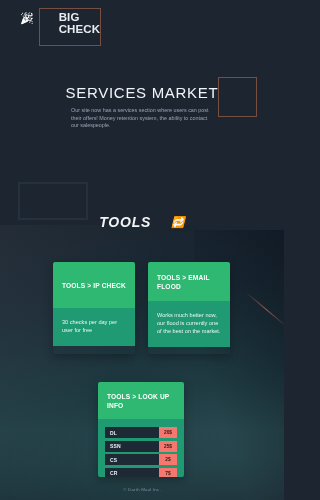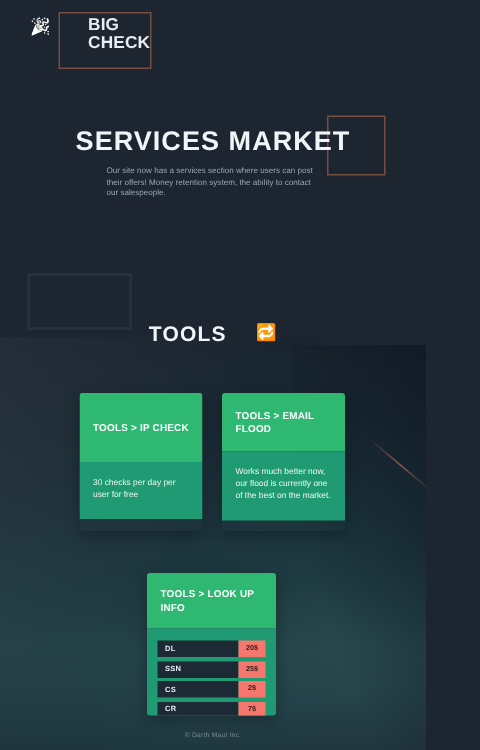--- a/index.html
+++ b/index.html
@@ -82,36 +82,36 @@
   .logo-text {
     font-size:11.5px; font-weight:bold; line-height:11.5px;
     color:#e9edf2; letter-spacing:0.1px;
   }
   .logo-text span { display:block;padding-left:24px; }
 
   
   .hero { position:absolute; left:0; top:84px; width:284px; z-index:4; }
   .hero-title {
     text-align:center;
-    font-size:18px; font-weight:bold;
+    font-size:15px; font-weight:normal;
     letter-spacing:0.7px;
     color:#f2f5f8;
   }
   .hero-body {
     margin:6px auto 0;
     width:142px;
     font-size:5.4px; line-height:7.6px;
     color:#9aa6b2;
   }
 
   
   .tools-head {
     position:absolute; left:0; top:214px; width:284px;
     text-align:center; z-index:4;
-    display:flex; align-items:center; justify-content:center; gap:20px;
+    display:flex; align-items:center; justify-content:center; gap:20px;font-style:italic;
   }
   .tools-head-text {
     font-size:14px; font-weight:bold; letter-spacing:0.8px; color:#f2f5f8;
   }
   .tools-head-icon { font-size:11px; line-height:11px; }
 
   
   .card {
     position:absolute;
     border-radius:2px;

